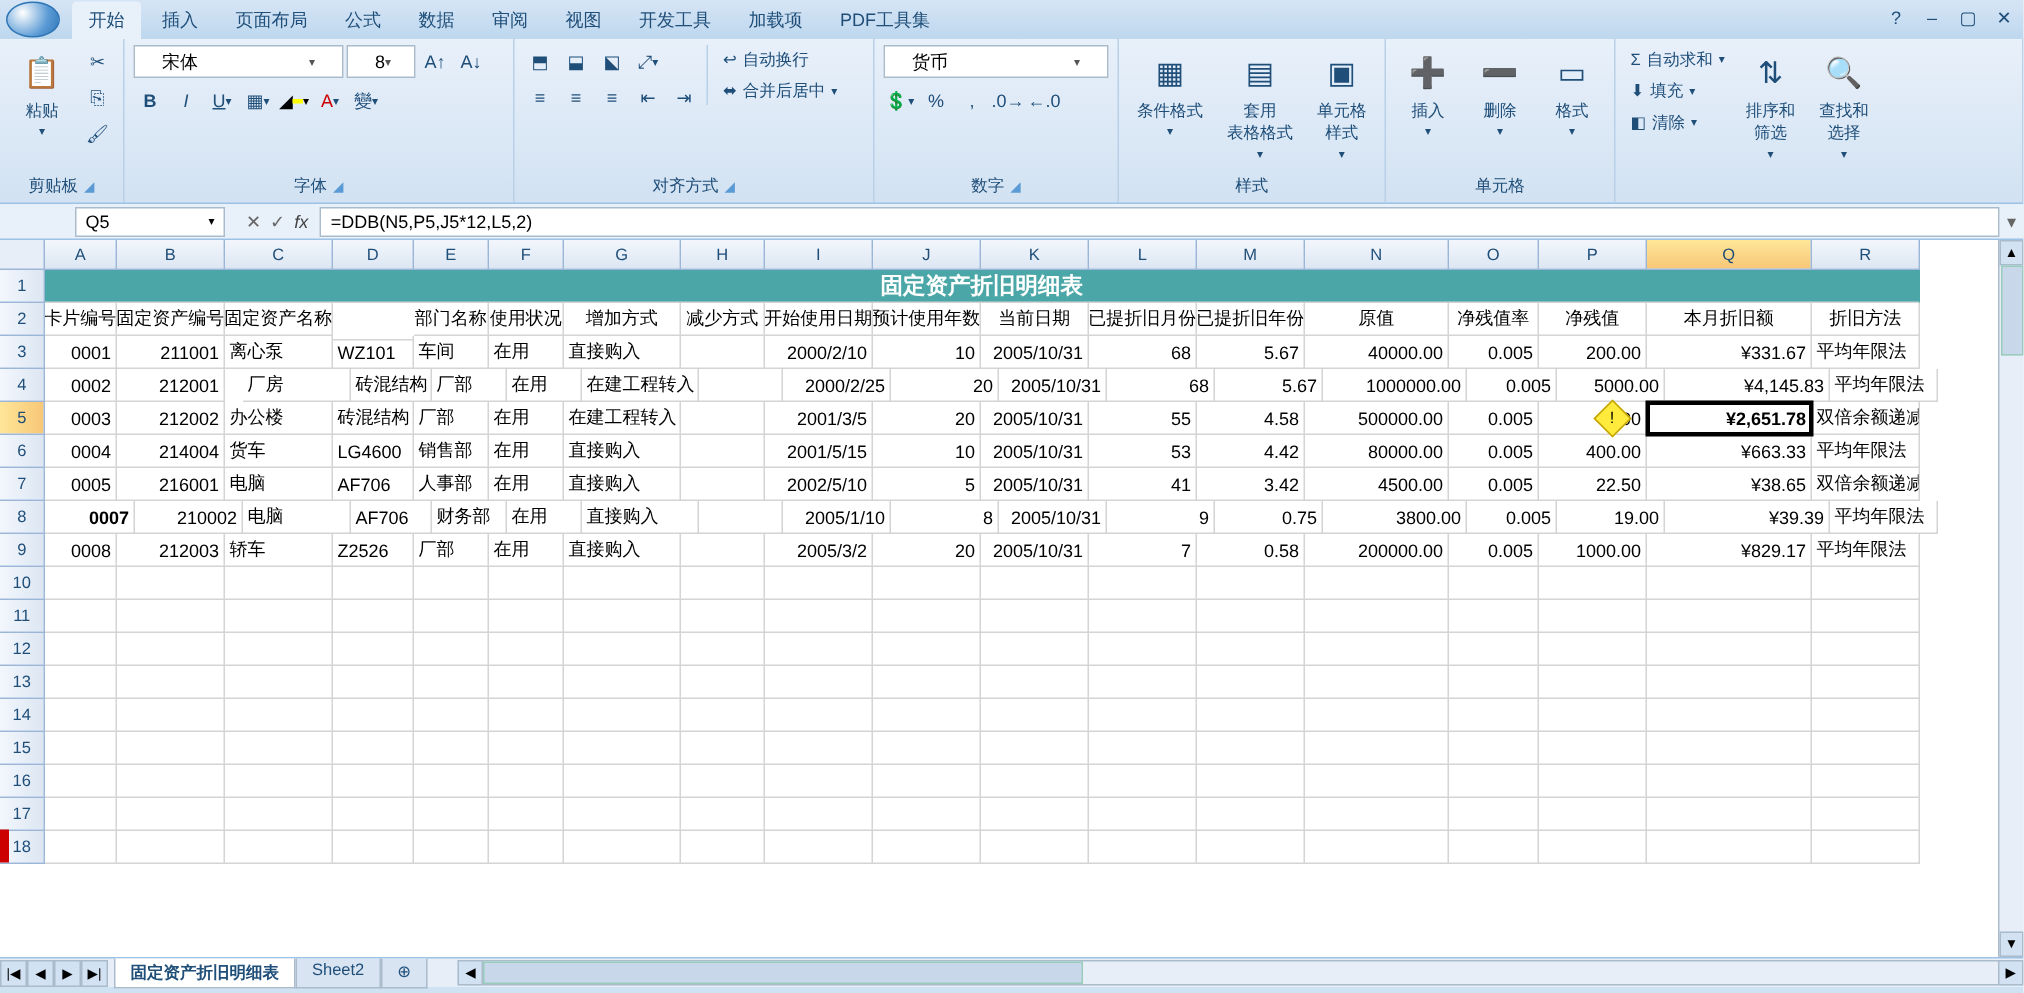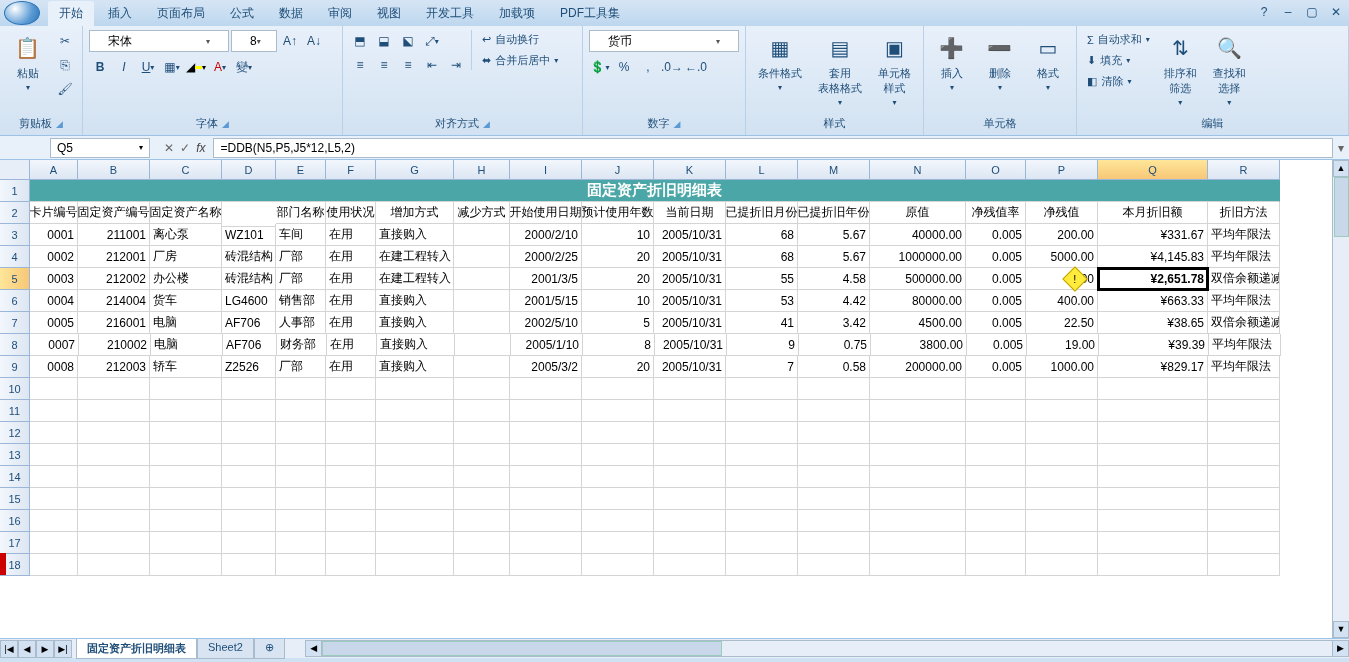--- a/index.html
+++ b/index.html
@@ -275,21 +275,20 @@
 筛选</div>
           <div class="dd">▾</div>
         </div>
       <div class="bigbtn">
           <div class="icon">🔍</div>
           <div class="lbl" style="white-space:pre">查找和
 选择</div>
           <div class="dd">▾</div>
         </div>
     </div>
-    <div class="group-label"><span>编辑</span></div>
   </div>
 </div>
 
 <div class="formula-bar">
   <div class="name-box">
       <span>Q5</span>
       <span class="dd">▾</span>
     </div>
   <div class="fb-btns">
     <span>✕</span>
@@ -384,21 +383,21 @@
         <div class="cell r" style="width: 72px;">5.67</div>
         <div class="cell r" style="width: 96px;">40000.00</div>
         <div class="cell r" style="width: 60px;">0.005</div>
         <div class="cell r" style="width: 72px;">200.00</div>
         <div class="cell r" style="width: 110px;">¥331.67</div>
         <div class="cell" style="width: 72px;">平均年限法</div>
       </div>
       <div class="cellrow ">
         <div class="cell r" style="width: 48px;">0002</div>
         <div class="cell r" style="width: 72px;">212001</div>
-        <div class="cell" style="width: 72px;">厂房</div>
+        <div class="cell" style="width: 72px; margin-left: 12px;">厂房</div>
         <div class="cell" style="width: 54px;">砖混结构</div>
         <div class="cell" style="width: 50px;">厂部</div>
         <div class="cell" style="width: 50px;">在用</div>
         <div class="cell" style="width: 78px;">在建工程转入</div>
         <div class="cell" style="width: 56px;"></div>
         <div class="cell r" style="width: 72px;">2000/2/25</div>
         <div class="cell r" style="width: 72px;">20</div>
         <div class="cell r" style="width: 72px;">2005/10/31</div>
         <div class="cell r" style="width: 72px;">68</div>
         <div class="cell r" style="width: 72px;">5.67</div>
@@ -462,21 +461,21 @@
         <div class="cell r" style="width: 72px;">2005/10/31</div>
         <div class="cell r" style="width: 72px;">41</div>
         <div class="cell r" style="width: 72px;">3.42</div>
         <div class="cell r" style="width: 96px;">4500.00</div>
         <div class="cell r" style="width: 60px;">0.005</div>
         <div class="cell r" style="width: 72px;">22.50</div>
         <div class="cell r" style="width: 110px;">¥38.65</div>
         <div class="cell" style="width: 72px;">双倍余额递减法</div>
       </div>
       <div class="cellrow ">
-        <div class="cell r" style="width: 49px;">0007</div>
+        <div class="cell r" style="width: 60px; font-weight: bold;">0007</div>
         <div class="cell r" style="width: 72px;">210002</div>
         <div class="cell" style="width: 72px;">电脑</div>
         <div class="cell" style="width: 54px;">AF706</div>
         <div class="cell" style="width: 50px;">财务部</div>
         <div class="cell" style="width: 50px;">在用</div>
         <div class="cell" style="width: 78px;">直接购入</div>
         <div class="cell" style="width: 56px;"></div>
         <div class="cell r" style="width: 72px;">2005/1/10</div>
         <div class="cell r" style="width: 72px;">8</div>
         <div class="cell r" style="width: 72px;">2005/10/31</div>

